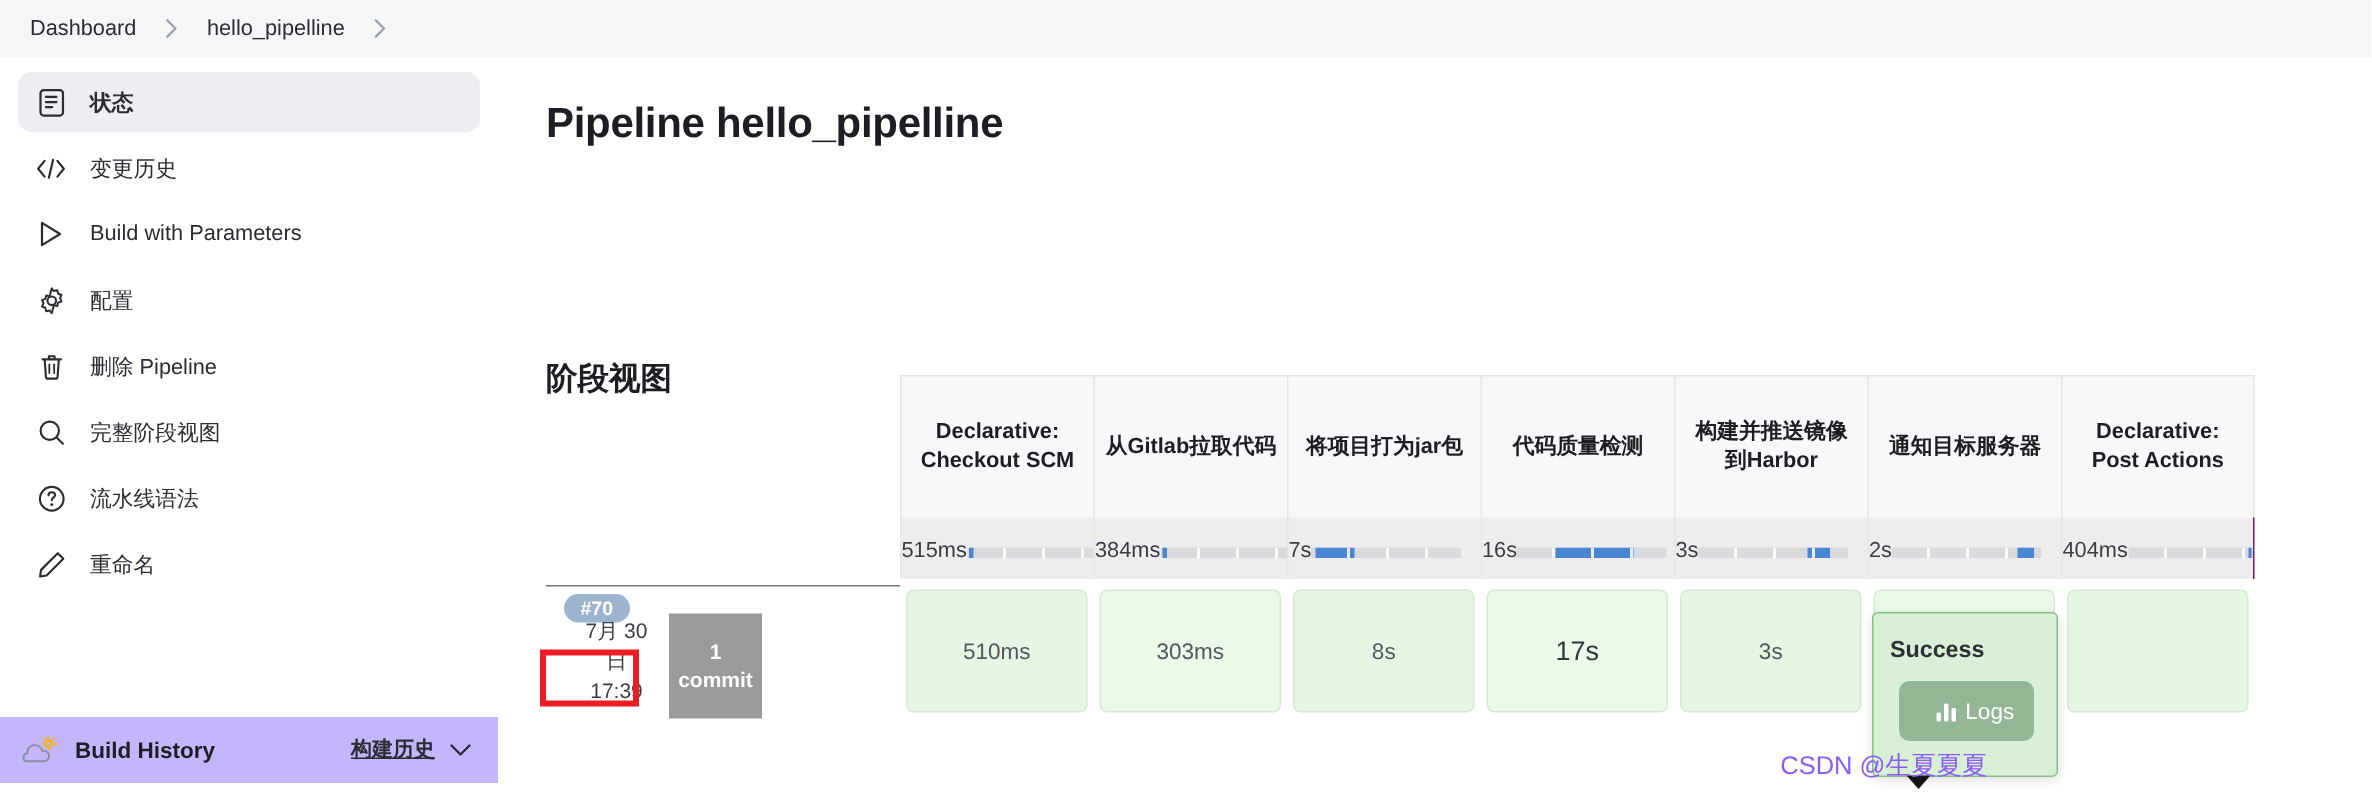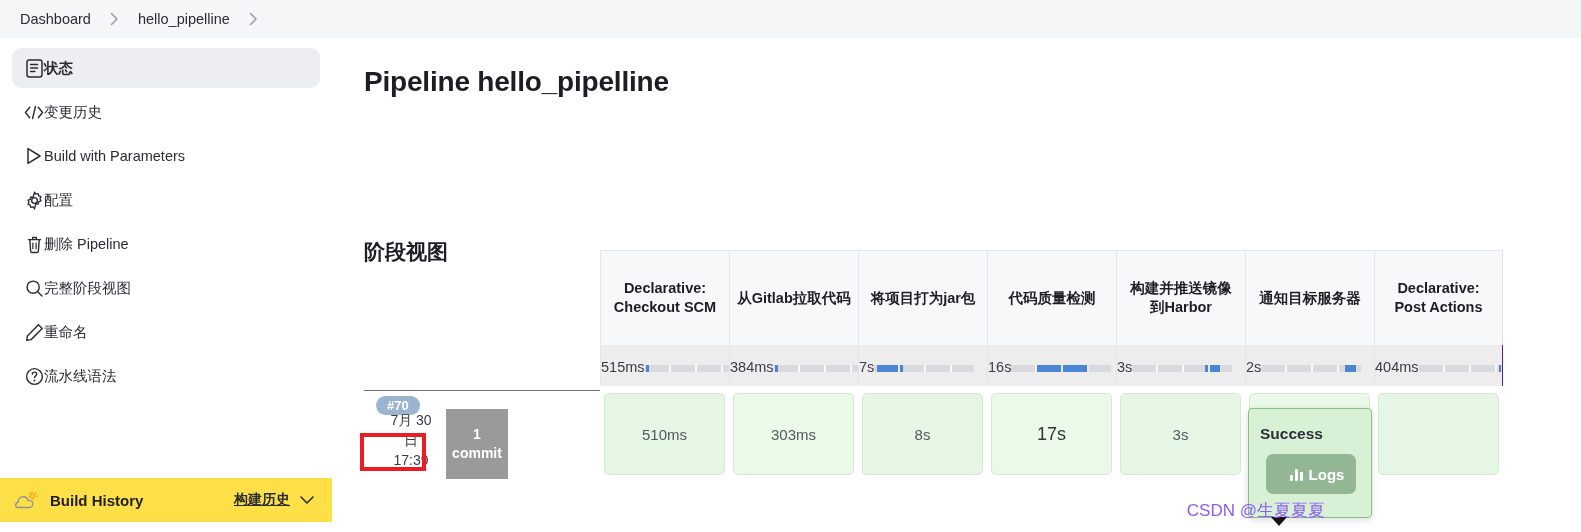--- a/index.html
+++ b/index.html
@@ -35,39 +35,40 @@
   
   .sidebar {
     position: absolute; left: 0; top: 48px;
     width: 332px;
   }
   .nav-list { padding: 0 12px; }
   .nav-item {
     display: flex; align-items: center;
     height: 40px; padding: 0 12px;
     border-radius: 9px;
+    gap: 16px;
     margin-bottom: 4px;
   }
   .nav-item.active { background: #eceef3; }
   .nav-item .nic {
     width: 20px; height: 20px; flex: 0 0 20px;
     display: flex; align-items: center; justify-content: center;
     color: #2b2d33;
   }
   .nav-item .nlabel {
     font-size: 14.5px; color: #2b2d33;
     white-space: nowrap;
   }
   .nav-item.active .nlabel { font-weight: bold; }
 
   
   .bh-header {
     position: absolute; left: 0; top: 430px;
     width: 332px; height: 44px;
-    background: #fde047;
+    background: #c4b5fd;
     display: flex; align-items: center;
     padding: 0 18px 0 14px;
   }
   .bh-weather { width: 26px; height: 22px; flex: 0 0 26px; margin-right: 10px; }
   .bh-title { font-size: 15px; font-weight: bold; color: #1f1f23; flex: 1; }
   .bh-link {
     font-size: 14px; color: #2b2d33;
     text-decoration: underline; font-weight: bold;
     margin-right: 10px;
   }
@@ -202,21 +203,21 @@
   .pop-title {
     position: absolute; left: 11px; top: 16px;
     font-size: 15.5px; font-weight: bold; color: #2d3036;
   }
   .logs-btn {
     position: absolute; left: 17px; top: 45px;
     width: 90px; height: 40px;
     background: #93b795; border-radius: 7px;
     display: flex; align-items: center; justify-content: center;
     gap: 6px; color: #fff;
-    font-size: 15px; font-weight: bold; padding-left: 12px;
+    font-size: 15px; font-weight: normal; padding-left: 12px;
   }
   .logs-icon { display: flex; align-items: flex-end; gap: 2px; height: 13px; }
   .logs-icon span { display:block; width: 3px; background: #fff; border-radius: 1px; }
   .pop-arrow {
     position: absolute; left: 22px; bottom: -9px;
     width: 0; height: 0;
     border-left: 8px solid transparent;
     border-right: 8px solid transparent;
     border-top: 9px solid #141414;
   }
@@ -313,35 +314,35 @@
               <circle cx="8.6" cy="8.6" r="6.4" stroke="#2b2d33" stroke-width="1.5"></circle>
               <path d="M13.4 13.4l4.4 4.4" stroke="#2b2d33" stroke-width="1.5" stroke-linecap="round"></path>
             </svg>
         </span>
         <span class="nlabel">完整阶段视图</span>
       </div>
 
       <div class="nav-item">
         <span class="nic">
           <svg width="19" height="19" viewBox="0 0 20 20" fill="none">
-              <path d="M14.2 1.9l3.9 3.9L6.4 17.5l-4.6.7.7-4.6L14.2 1.9z" stroke="#2b2d33" stroke-width="1.5" stroke-linejoin="round"></path>
-            </svg>
-        </span>
-        <span class="nlabel">重命名</span>
-      </div>
-
-      <div class="nav-item">
-        <span class="nic">
-          <svg width="19" height="19" viewBox="0 0 20 20" fill="none">
               <circle cx="10" cy="10" r="8.3" stroke="#2b2d33" stroke-width="1.5"></circle>
               <path d="M7.7 7.6c0-1.3 1.05-2.2 2.35-2.2 1.3 0 2.3.85 2.3 2.05 0 1.9-2.3 1.75-2.3 3.6" stroke="#2b2d33" stroke-width="1.5" stroke-linecap="round"></path>
               <circle cx="10" cy="14.2" r="1" fill="#2b2d33"></circle>
             </svg>
         </span>
         <span class="nlabel">流水线语法</span>
+      </div>
+
+      <div class="nav-item">
+        <span class="nic">
+          <svg width="19" height="19" viewBox="0 0 20 20" fill="none">
+              <path d="M14.2 1.9l3.9 3.9L6.4 17.5l-4.6.7.7-4.6L14.2 1.9z" stroke="#2b2d33" stroke-width="1.5" stroke-linejoin="round"></path>
+            </svg>
+        </span>
+        <span class="nlabel">重命名</span>
       </div>
     </div>
 
     <div class="bh-header">
       <span class="bh-weather">
         <svg width="26" height="22" viewBox="0 0 28 23" fill="none">
           <path d="M19.5 2.2v2.4M23.6 3.5l-1.5 1.8M25.4 7.3h-2.3M19.5 9.6l1.2 1.5M15.8 7.3h2.1M17 3.8l1.5 1.6" stroke="#f5b31c" stroke-width="1.5" stroke-linecap="round"></path>
           <circle cx="19.6" cy="7.1" r="2.2" stroke="#f5b31c" stroke-width="1.5"></circle>
           <path d="M7 19.6h9.2c2.2 0 4-1.7 4-3.8 0-2.1-1.8-3.8-4-3.8-.35 0-.7.04-1 .13C14.5 9.7 12.4 8 9.9 8 6.9 8 4.5 10.3 4.5 13.1c0 .2.01.4.04.6-1.6.4-2.8 1.8-2.8 3.4 0 1.4 1.1 2.5 2.6 2.5H7z" stroke="#8b8fa0" stroke-width="1.4" stroke-linejoin="round"></path>
         </svg>

